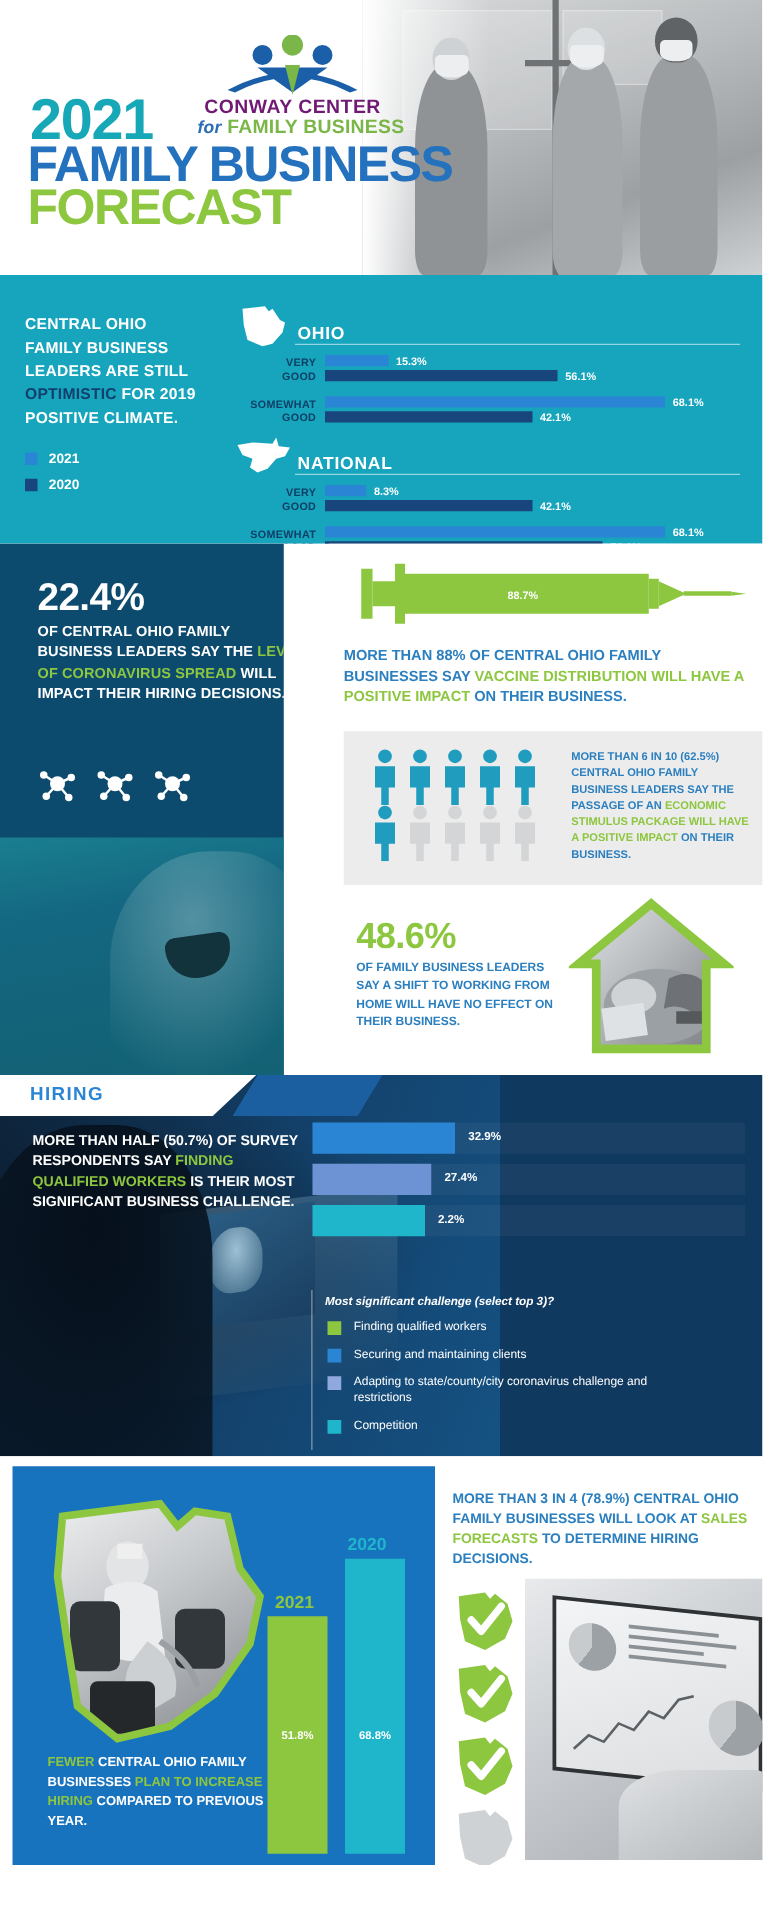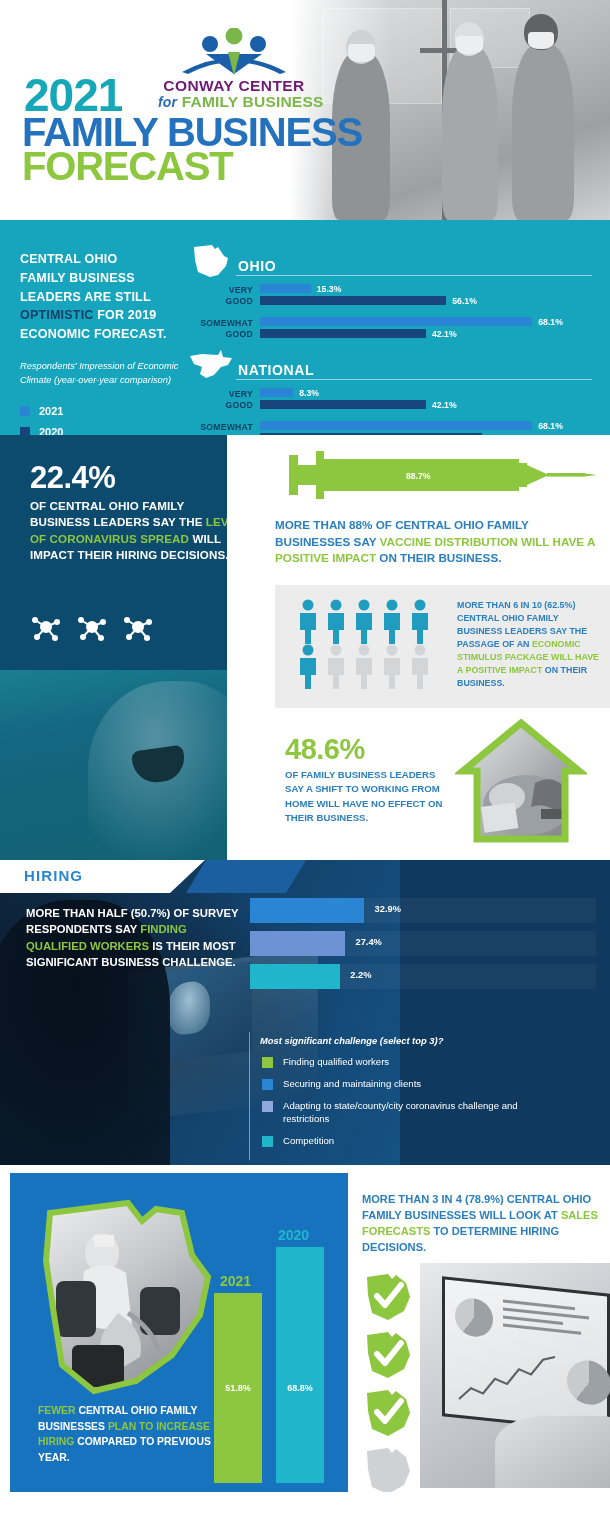--- a/index.html
+++ b/index.html
@@ -355,23 +355,22 @@
     <div class="title-forecast">FORECAST</div>
   </div>
 
   <div class="sec-climate">
     <div class="climate-left">
       <div class="climate-head">
         <span>CENTRAL OHIO</span><br>
         <span>FAMILY BUSINESS</span><br>
         <span>LEADERS ARE STILL</span><br>
         <span class="hl">OPTIMISTIC</span><span> FOR 2019</span><br>
-        <span>ECONOMIC FORECAST.</span>
-      </div>
-      <div class="climate-sub">Respondents' Impression of Economic Climate (year-over-year comparison)</div>
+        <span>POSITIVE CLIMATE.</span>
+      </div>
       <div class="legend-rows">
         <div class="legend-row">
           <span class="legend-sw y21"></span>
           <span class="legend-lbl">2021</span>
         </div>
         <div class="legend-row">
           <span class="legend-sw y20"></span>
           <span class="legend-lbl">2020</span>
         </div>
       </div>

